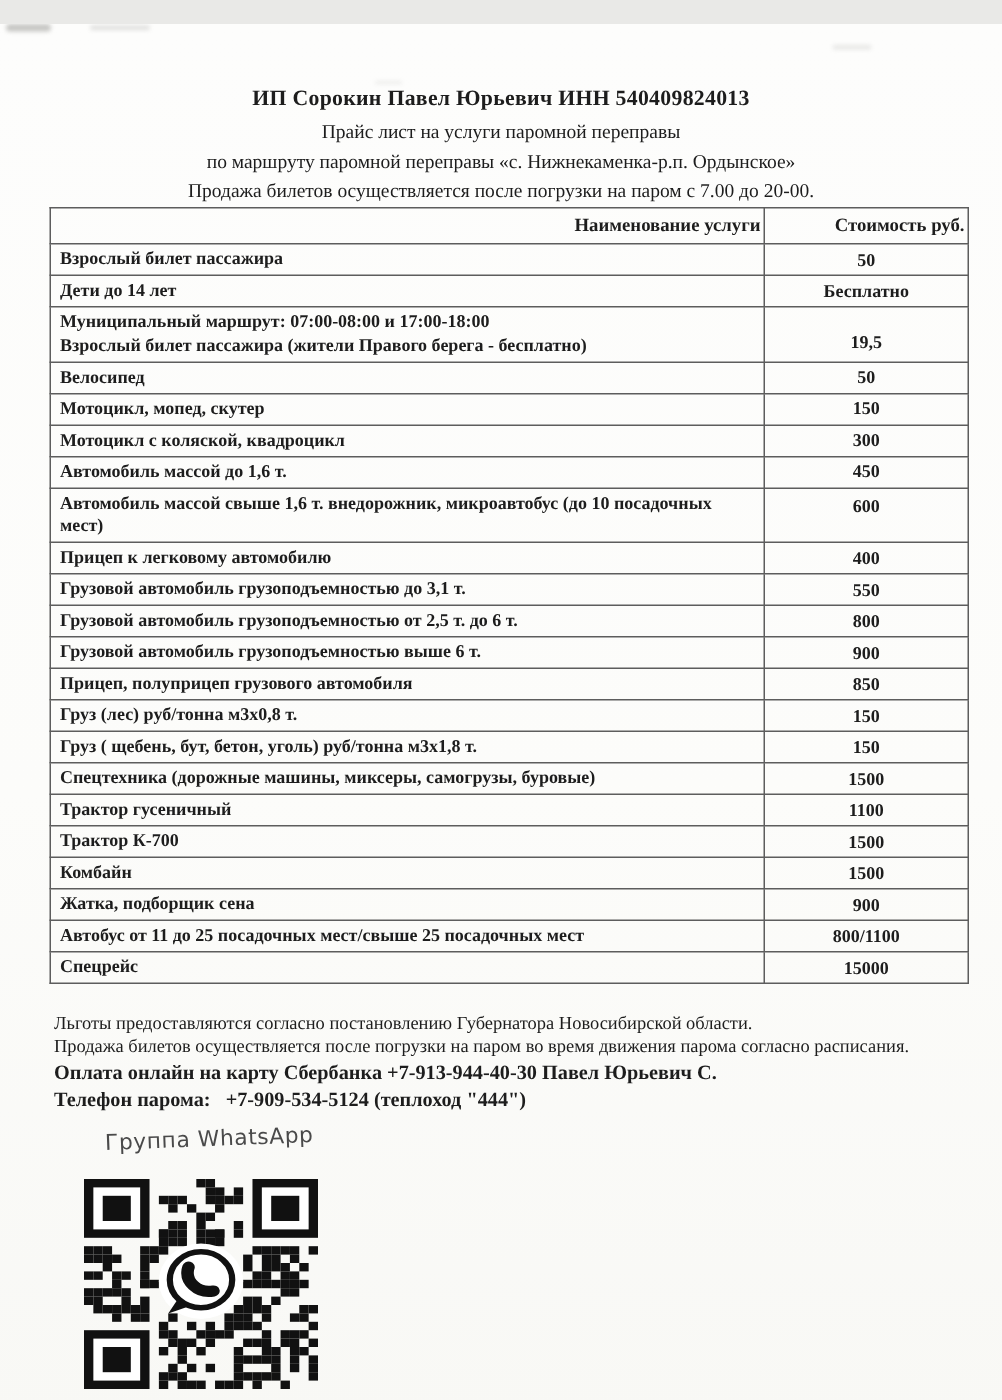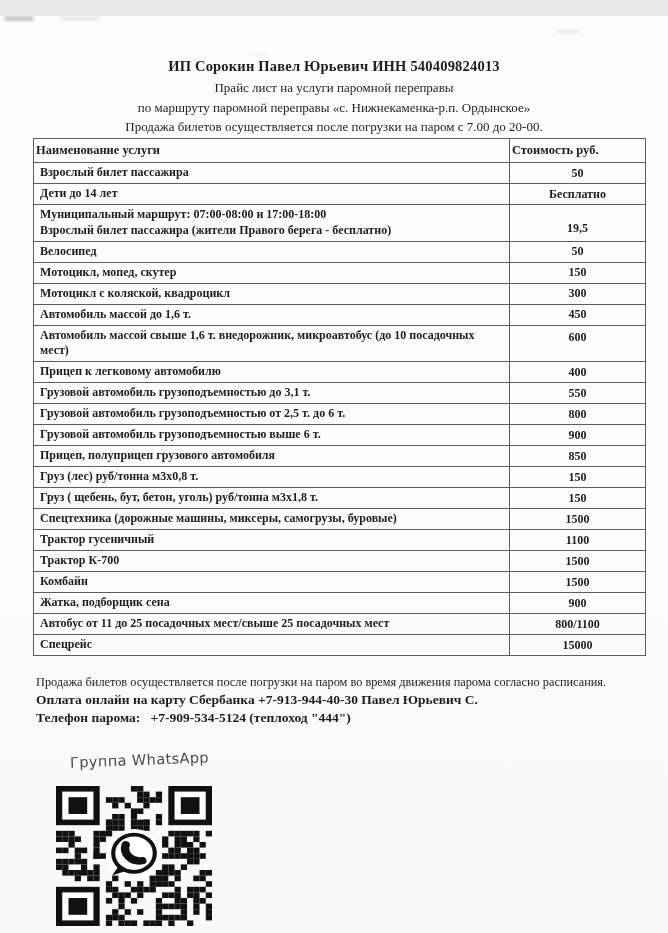--- a/index.html
+++ b/index.html
@@ -19,21 +19,21 @@
   
   table.price-table{
     position:absolute;top:122px;left:33px;width:612px;
     border-collapse:collapse;table-layout:fixed;
     border:1.5px solid #474747;
   }
   .price-table th,.price-table td{
     border:1px solid #5d5d5d;
     vertical-align:middle;
   }
-  .price-table th{font-size:12.5px;font-weight:bold;padding:4px 2px;text-align:left;}
+  .price-table th{font-size:12.5px;font-weight:bold;padding:4px 2px;text-align:right;}
   .col-name{width:476px;}
   .col-price{width:136px;}
   .name-cell{
     font-weight:bold;font-size:12px;line-height:1.32;
     padding:2px 6px 2px 6px;text-align:left;white-space:pre-line;
   }
   .price-cell{font-weight:bold;font-size:12px;text-align:center;padding:2px 2px;}
   .price-table tr{height:21px;}
   tr.rh-head{height:23px;}
   td.va-b{vertical-align:bottom;padding-bottom:5px;text-align:center;}
@@ -181,20 +181,21 @@
         <td class="price-cell">800/1100</td>
       </tr>
       <tr>
         <td class="name-cell">Спецрейс</td>
         <td class="price-cell">15000</td>
       </tr>
     </tbody>
   </table>
 
   <div class="footerblock">
+    <div class="f-reg">Льготы предоставляются согласно постановлению Губернатора Новосибирской области.</div>
     <div class="f-reg">Продажа билетов осуществляется после погрузки на паром во время движения парома согласно расписания.</div>
     <div class="f-bold">Оплата онлайн на карту Сбербанка +7-913-944-40-30 Павел Юрьевич С.</div>
     <div class="f-bold">Телефон парома:   +7-909-534-5124 (теплоход "444")</div>
   </div>
 
   <div class="wa-label">Группа WhatsApp</div>
 
   <div class="qr-wrap">
     <svg id="qr-svg" viewBox="0 0 150 150" preserveAspectRatio="none" xmlns="http://www.w3.org/2000/svg">
         <rect x="72" y="0" width="6" height="6" fill="#111111"></rect>

